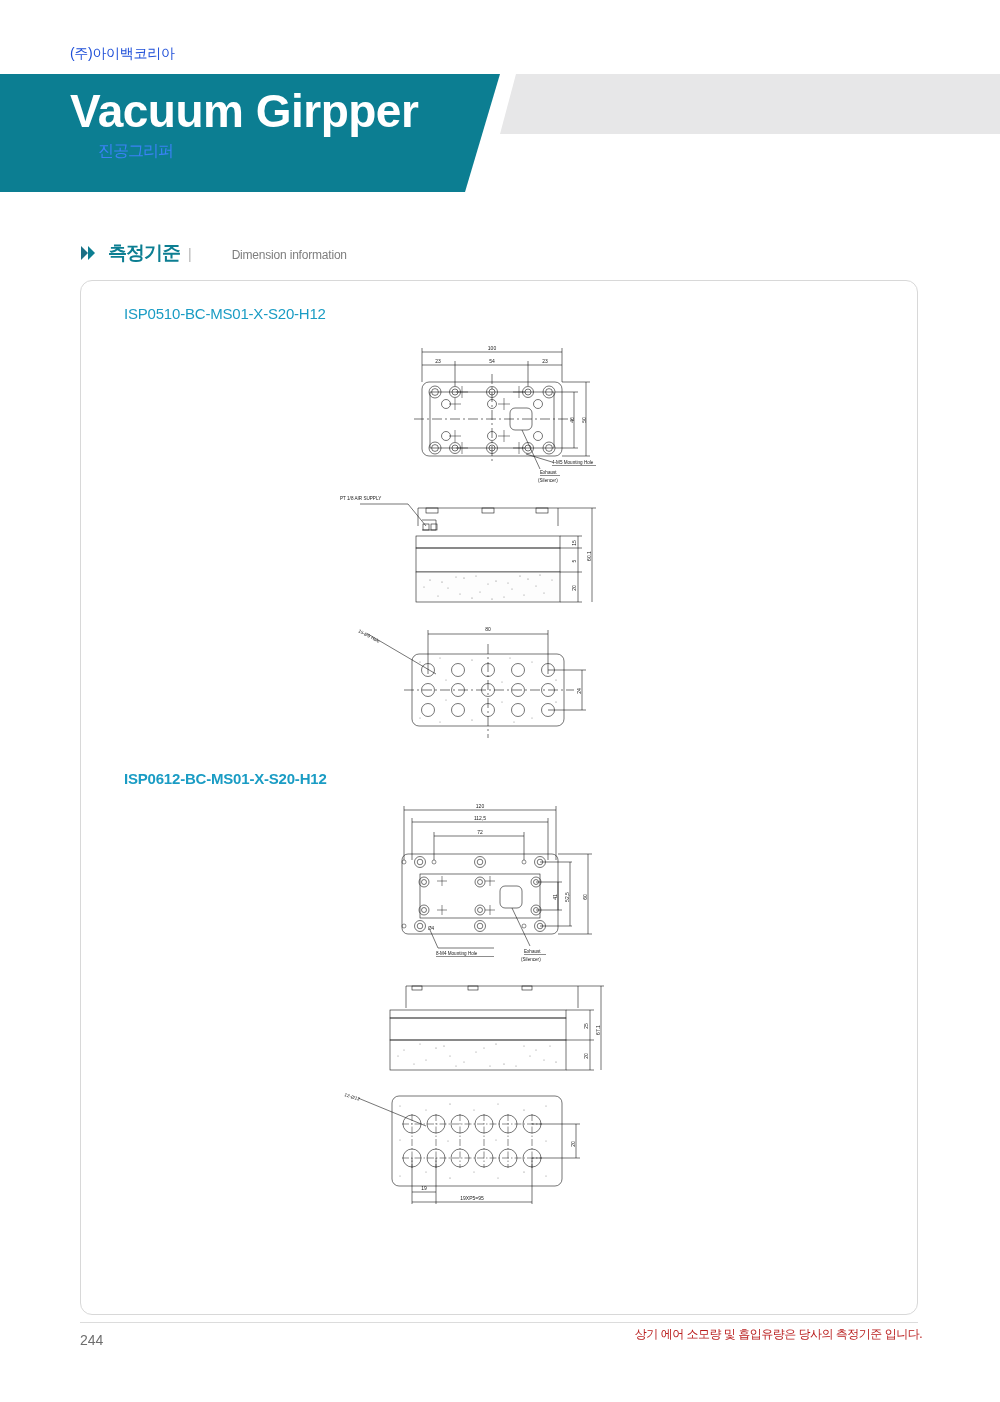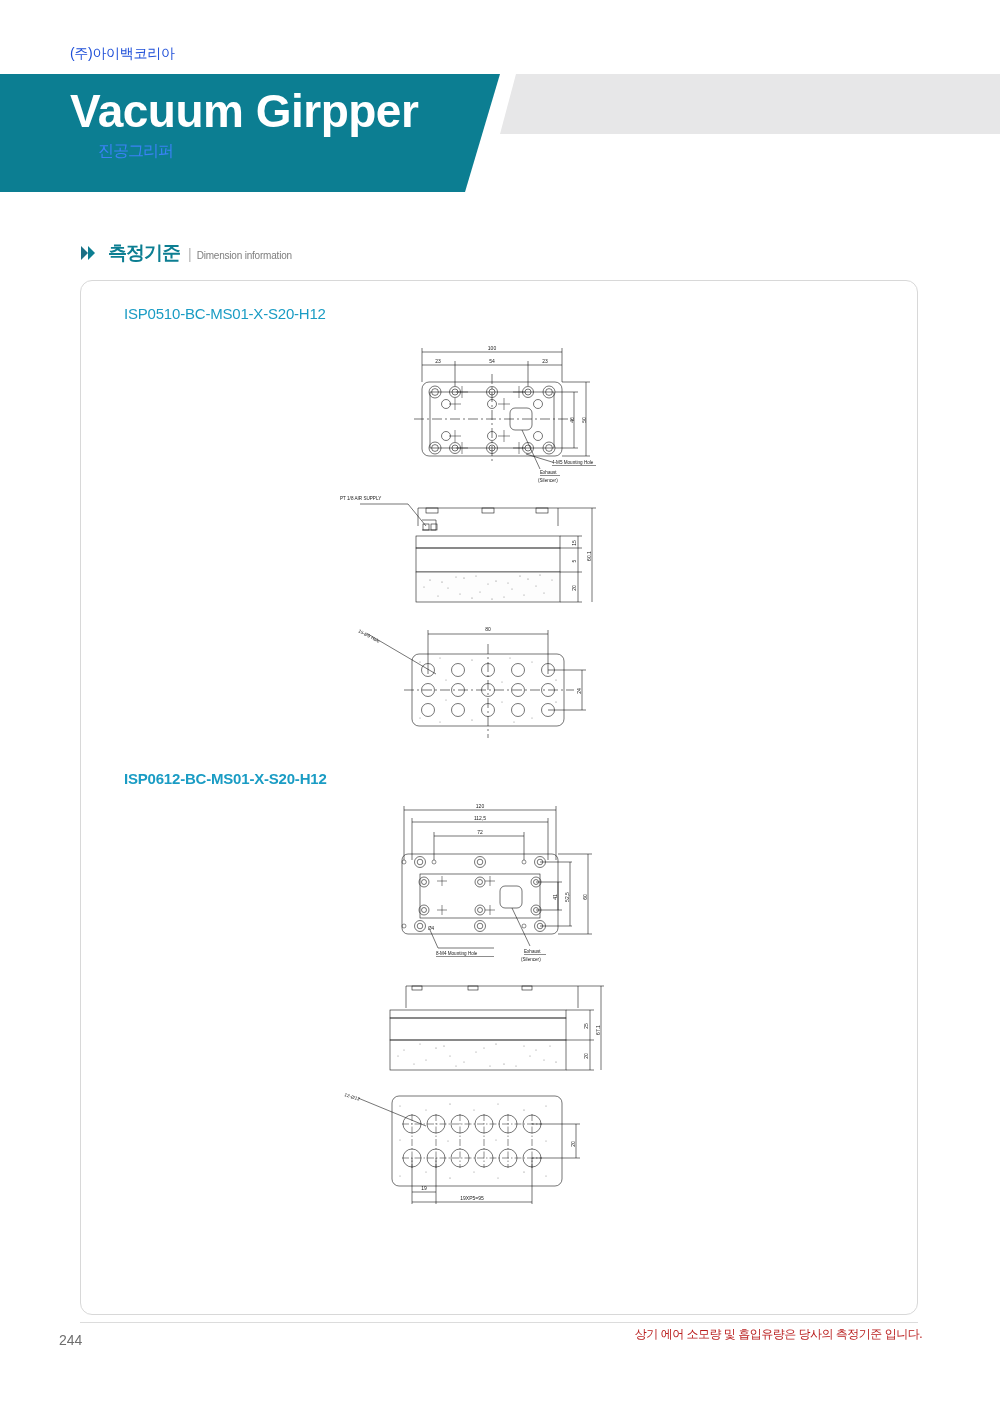--- a/index.html
+++ b/index.html
@@ -40,21 +40,21 @@
   }
 
   
   .sec{position:absolute;left:80px;top:240px;display:flex;align-items:baseline;}
   .sec-arrow{
     width:22px;height:16px;margin-right:6px;position:relative;top:2px;
     flex:0 0 auto;
   }
   .sec-ko{font-size:19px;font-weight:bold;color:#0c7e92;letter-spacing:-1px;}
   .sec-bar{color:#b4b4b4;font-size:14px;margin:0 5px 0 8px;}
-  .sec-en{font-size:10px;color:#7e7e7e;letter-spacing:-0.2px;}
+  .sec-en{font-size:12px;color:#7e7e7e;letter-spacing:-0.2px;margin-left:35px;}
 
   
   .card{
     position:absolute;left:80px;top:280px;
     width:838px;height:1035px;
     border:1px solid #d8d8d8;border-radius:12px;
     background:#fff;box-sizing:border-box;
   }
   .model{
     position:absolute;
@@ -66,21 +66,21 @@
   
   .dwg{position:absolute;}
   .dwg svg{display:block;overflow:visible;}
   .lbl{font-family:"Liberation Sans",sans-serif;fill:#1a1a1a;}
 
   
   .foot-rule{
     position:absolute;left:80px;top:1322px;width:838px;height:1px;background:#dcdcdc;
   }
   .pageno{
-    position:absolute;left:59px;top:1332px;
+    position:absolute;left:80px;top:1332px;
     font-size:14px;color:#6e6e6e;
   }
   .footnote{
     position:absolute;right:78px;top:1326px;
     font-size:12px;color:#b91c1c;letter-spacing:-0.5px;
   }
 </style>
 </head>
 <body>
 

